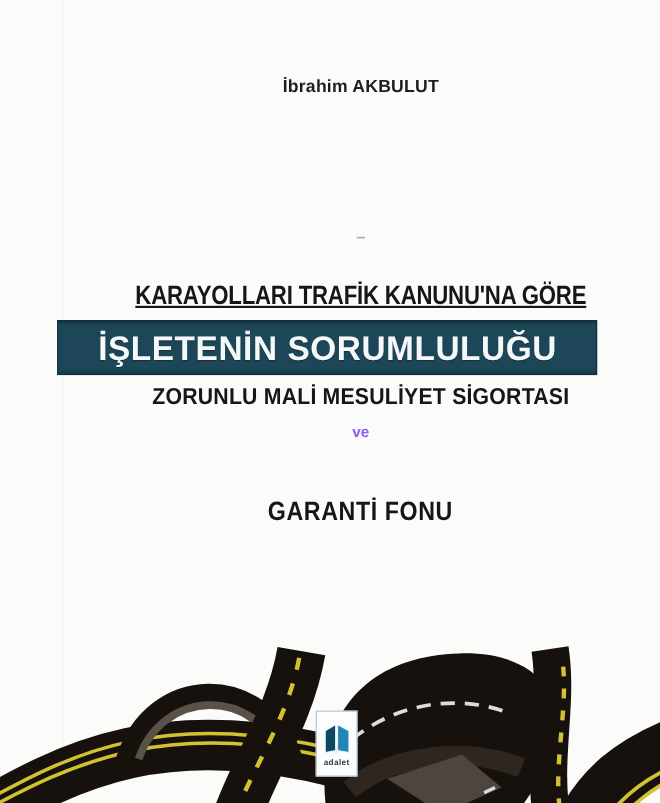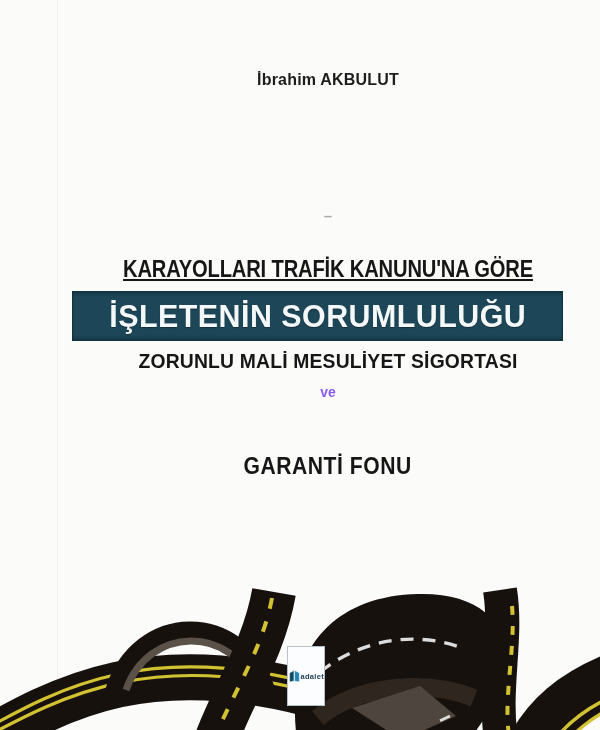--- a/index.html
+++ b/index.html
@@ -17,21 +17,21 @@
   .author { top:72px; font-size:16px; font-weight:bold; color:#1d1d1d; letter-spacing:0.2px; }
   .sep { top:208px; font-size:15px; font-weight:bold; color:var(--separator-color,#ababab); }
   .t1 { top:257px; font-size:24px; font-weight:bold; color:var(--title-color,#161616);text-decoration:underline; }
   .t1 span { transform:scaleX(0.84); transform-origin:center; display:inline-block; letter-spacing:-0.2px; }
   .banner {
     position:absolute; left:52px; top:291px; width:491px; height:50px;
     background:var(--banner-bg,#1d4758);
     box-shadow: inset 0 0 0 1px var(--banner-edge,#123240),
                 inset 0 4px 5px -3px rgba(0,0,0,.55),
                 inset 0 -4px 5px -3px rgba(0,0,0,.55);
-    display:flex; align-items:center; justify-content:center; white-space:nowrap;margin-left:20px;
+    display:flex; align-items:center; justify-content:center; white-space:nowrap;
   }
   .banner .txt {
     color:var(--banner-text,#f4f8f9); font-size:31px; font-weight:bold;
     letter-spacing:0.5px; transform:scaleX(0.98); transform-origin:center;
     display:inline-block; line-height:1; text-shadow:0 1px 1px rgba(0,0,0,.35);
   }
   .t2 { top:350px; font-size:21px; font-weight:bold; color:var(--title-color,#161616); }
   .t2 span { transform:scaleX(0.92); transform-origin:center; display:inline-block; letter-spacing:0.2px; }
   .ve { top:385px; font-size:14px; font-weight:bold; color:#8b5cf6; }
   .t3 { top:406px; font-size:24px; font-weight:bold; color:var(--title-color,#161616);margin-top:48px; }
@@ -40,21 +40,21 @@
   .photo { position:absolute; left:0; top:550px; width:600px; height:180px; }
   .road  { stroke:var(--road-dark,#17110d); fill:none; }
   .road-fill { fill:var(--road-dark,#17110d); }
   .yline { stroke:var(--road-yellow,#d2c232); fill:none; }
   .wdash { stroke:var(--road-white,#dcdcdc); fill:none; }
   .gray  { stroke:var(--road-mid,#5a5149); fill:none; }
 
   .logo {
     position:absolute; left:287px; top:646px; width:38px; height:60px; z-index:2;
     background:#fbfdfe; border:1px solid var(--logo-border,#b4c2cb); box-sizing:border-box;
-    display:flex; flex-direction:row; align-items:center; justify-content:center;
+    display:flex; flex-direction:column; align-items:center; justify-content:center;
   }
   .logo svg { display:block; }
   .logo .wordmark {
     font-size:7.5px; font-weight:bold; color:var(--logo-text-color,#1d3b52);
     letter-spacing:0.3px; line-height:1; margin-top:2px;
   }
   .book-left  { fill:var(--logo-book-dark,#0d4962); stroke:#ffffff; stroke-width:0.8; }
   .book-right { fill:var(--logo-book-light,#2186b4); stroke:#ffffff; stroke-width:0.8; }
   .book-pages { fill:#e9eef0; }
 </style>

